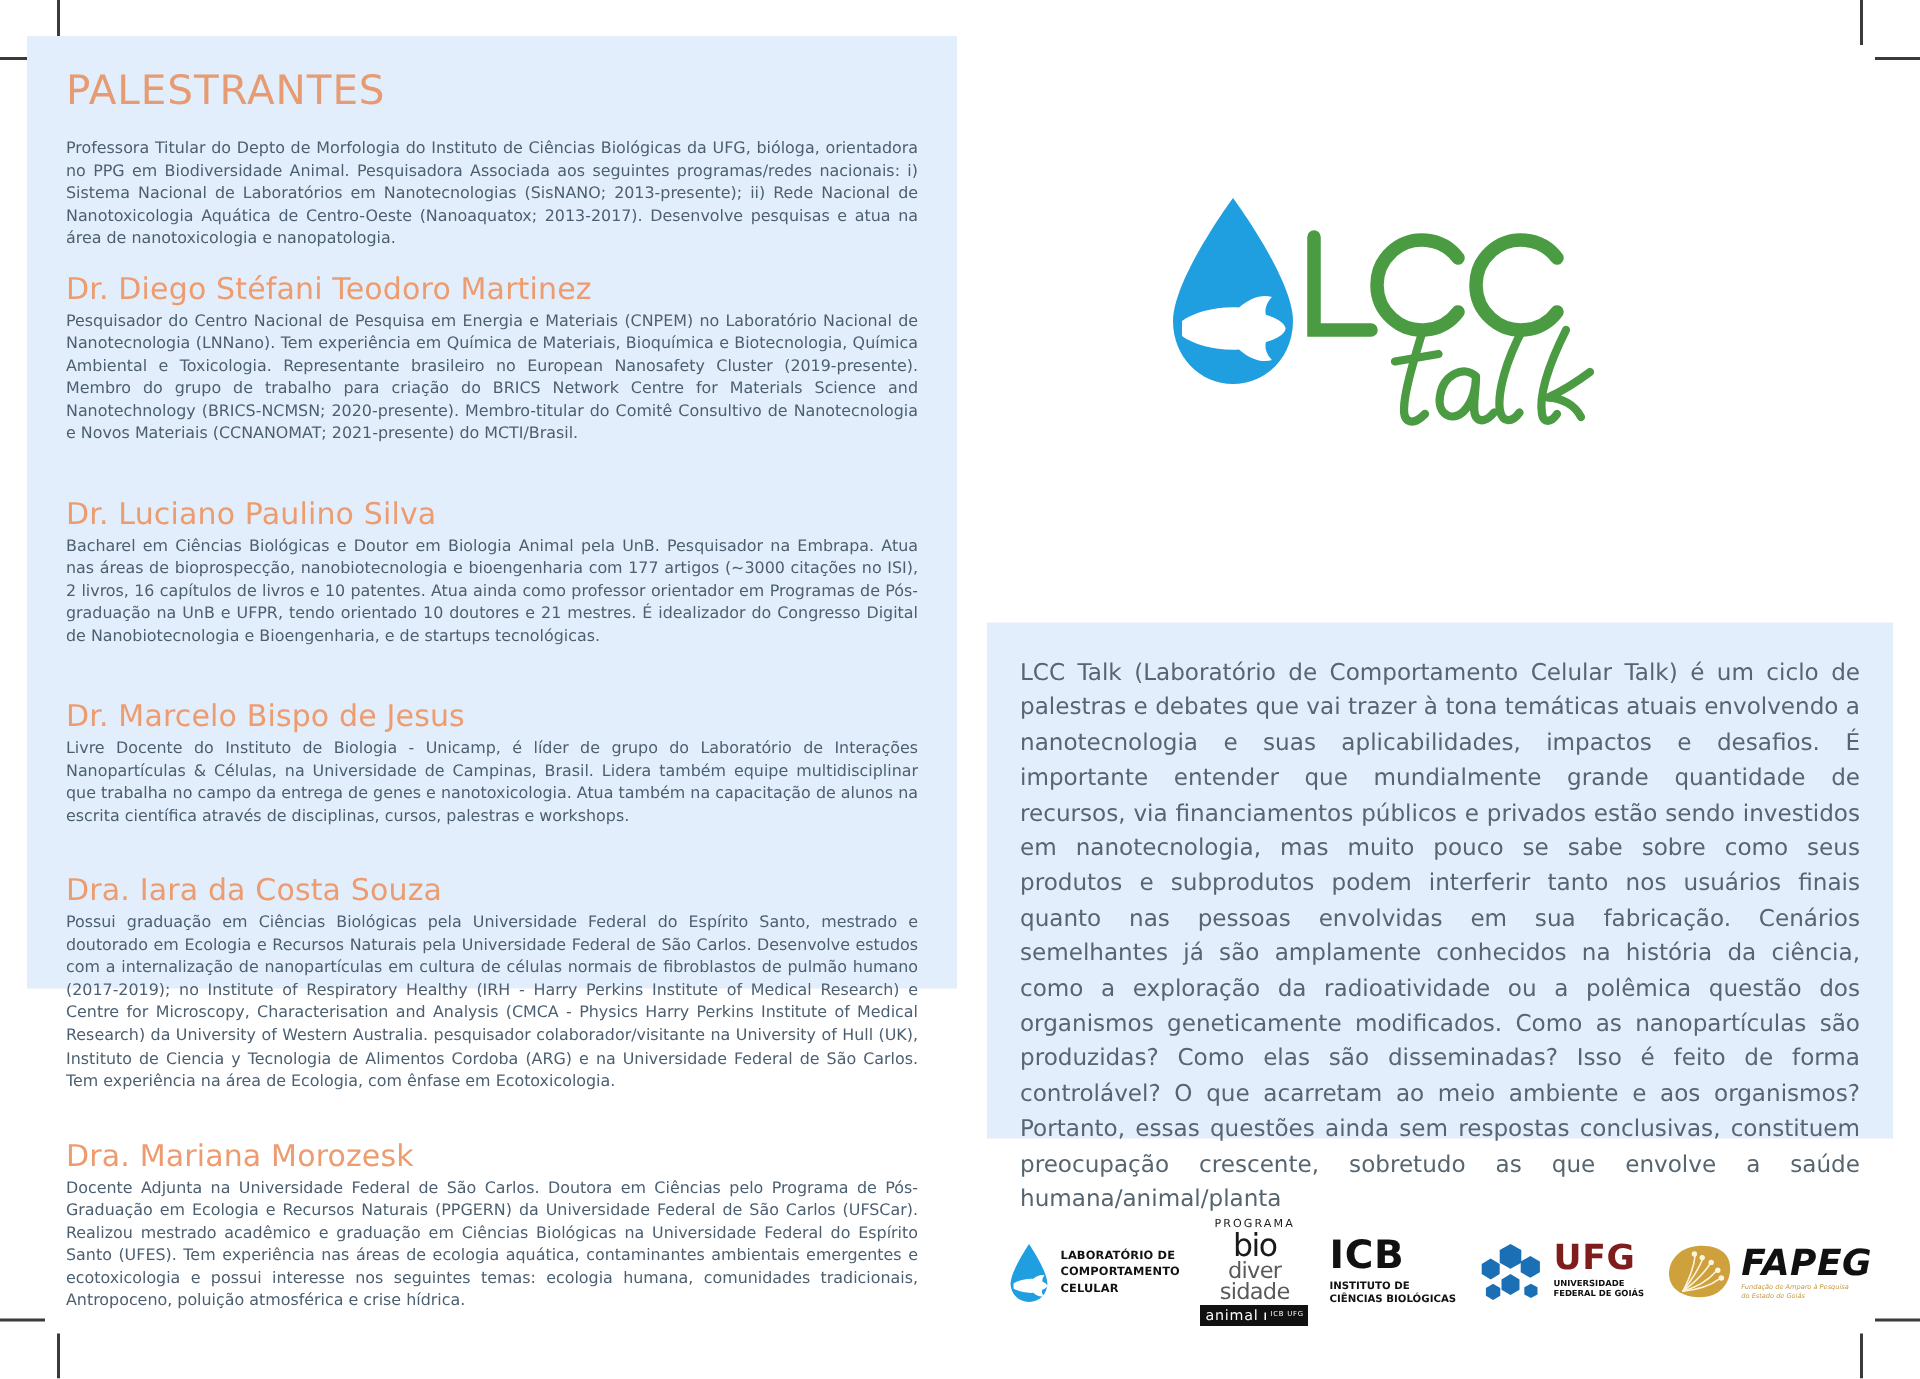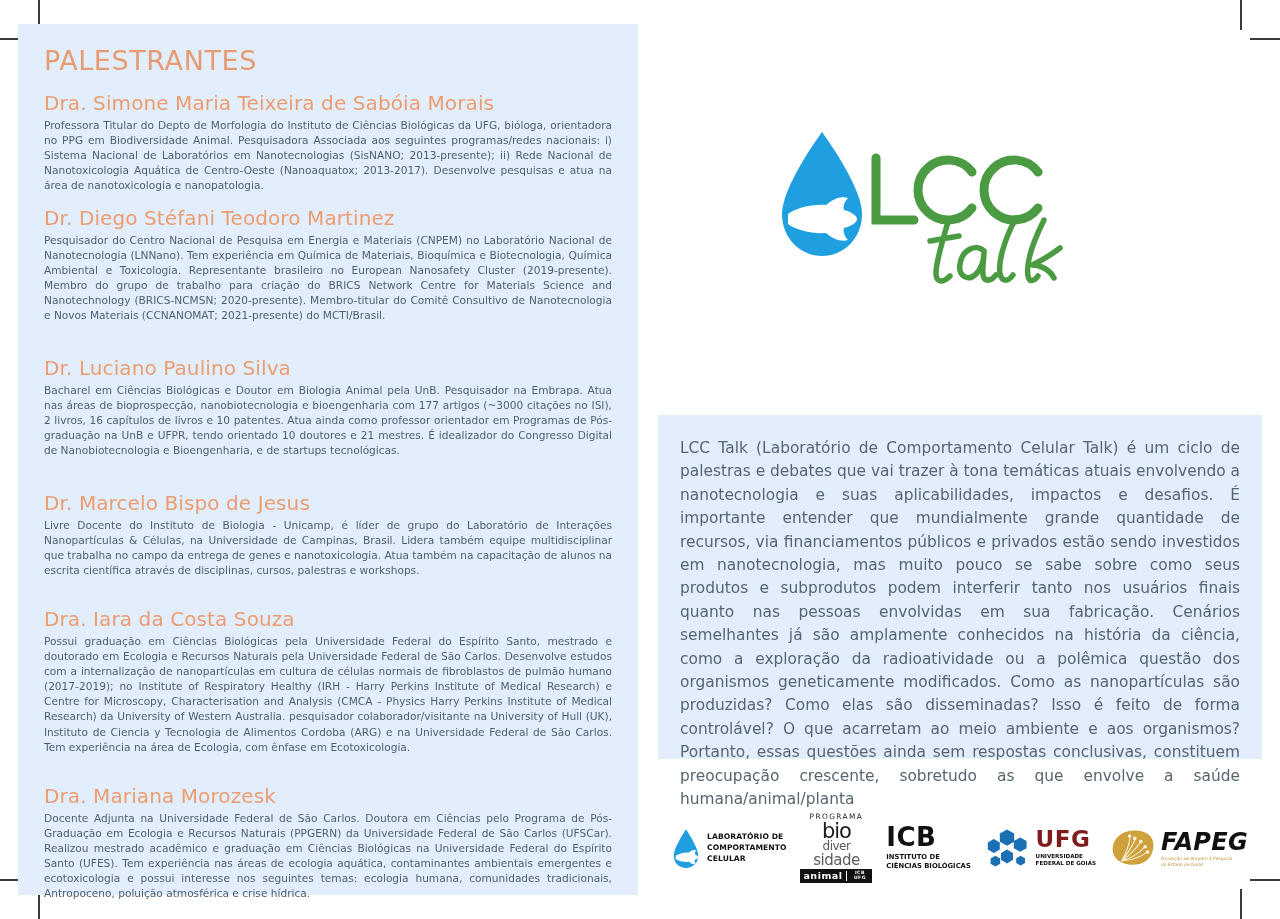--- a/index.html
+++ b/index.html
@@ -27,21 +27,21 @@
   .crop.tr-h { left: 1250px; top: 38px; }
   .crop.bl-v { left: 38px;  top: 889px; }
   .crop.bl-h { left: 0;     top: 879px; }
   .crop.br-v { left: 1240px; top: 889px; }
   .crop.br-h { left: 1250px; top: 879px; }
 
   
   .panel-left {
     position: absolute;
     left: 18px; top: 24px;
-    width: 620px; height: 871px;
+    width: 620px; height: 635px;
     background: #e3eefc;
     padding: 22px 26px 10px 26px;
   }
   .panel-right-text {
     position: absolute;
     left: 658px; top: 415px;
     width: 604px; height: 344px;
     background: #e3eefc;
     padding: 22px 22px 10px 22px;
   }
@@ -110,25 +110,25 @@
     font-weight: 700; letter-spacing: .1px;
     white-space: pre-line;
   }
 
   .biodiv { text-align: center; width: 72px; }
   .biodiv .programa {
     font-size: 7.4px; letter-spacing: 1.4px; color: #1a1a1a;
     font-weight: 400; margin-bottom: 1px;
   }
   .biodiv .w1 { font-size: 21px; color: #1a1a1a; line-height: .92; letter-spacing: -1px; font-weight: 400; }
-  .biodiv .w2 { font-size: 12px; color: #5a5a5a; line-height: .95; letter-spacing: -.5px; }
+  .biodiv .w2 { font-size: 15px; color: #5a5a5a; line-height: .95; letter-spacing: -.5px; }
   .biodiv .w3 { font-size: 15px; color: #5a5a5a; line-height: .95; letter-spacing: -.5px; margin-bottom: 2px; }
   .biodiv .bar {
     background: #111; color: #fff; font-size: 9.5px; letter-spacing: .5px;
-    padding: 1.5px 3px; display: flex; align-items: center; justify-content: center; gap: 4px; font-weight: bold;
+    padding: 1.5px 3px; display: flex; align-items: center; justify-content: center; gap: 4px;
   }
   .biodiv .bar .sub { font-size: 4.6px; line-height: 1.05; border-left: 1px solid #fff; padding-left: 3px; text-align: center; }
 
   .icb { text-align: left; }
   .icb .big { font-size: 26px; font-weight: 700; color: #111; letter-spacing: .5px; line-height: 1; }
   .icb .small { font-size: 6.8px; font-weight: 700; color: #111; line-height: 1.35; margin-top: 3px; white-space: pre-line; }
 
   .ufg { display: flex; align-items: center; gap: 7px; }
   .ufg-text .big { font-size: 23px; font-weight: 700; color: #7f1d1d; line-height: 1; letter-spacing: .5px; }
   .ufg-text .small { font-size: 5.6px; font-weight: 700; color: #111; line-height: 1.3; margin-top: 2px; white-space: pre-line; }
@@ -148,21 +148,20 @@
   <div class="crop h tr-h"></div>
   <div class="crop v bl-v"></div>
   <div class="crop h bl-h"></div>
   <div class="crop v br-v"></div>
   <div class="crop h br-h"></div>
 
   <div class="panel-left">
     <h1 class="section-title">PALESTRANTES</h1>
 
     <div class="speaker">
-      <h2 class="speaker-name">Dra. Simone Maria Teixeira de Sabóia Morais</h2>
       <p class="speaker-bio">Professora Titular do Depto de Morfologia do Instituto de Ciências Biológicas da UFG, bióloga, orientadora no PPG em Biodiversidade Animal. Pesquisadora Associada aos seguintes programas/redes nacionais: i) Sistema Nacional de Laboratórios em Nanotecnologias (SisNANO; 2013-presente); ii) Rede Nacional de Nanotoxicologia Aquática de Centro-Oeste (Nanoaquatox; 2013-2017). Desenvolve pesquisas e atua na área de nanotoxicologia e nanopatologia.</p>
     </div>
 
     <div class="speaker sp-gap-xl">
       <h2 class="speaker-name">Dr. Diego Stéfani Teodoro Martinez</h2>
       <p class="speaker-bio">Pesquisador do Centro Nacional de Pesquisa em Energia e Materiais (CNPEM) no Laboratório Nacional de Nanotecnologia (LNNano). Tem experiência em Química de Materiais, Bioquímica e Biotecnologia, Química Ambiental e Toxicologia. Representante brasileiro no European Nanosafety Cluster (2019-presente). Membro do grupo de trabalho para criação do BRICS Network Centre for Materials Science and Nanotechnology (BRICS-NCMSN; 2020-presente). Membro-titular do Comitê Consultivo de Nanotecnologia e Novos Materiais (CCNANOMAT; 2021-presente) do MCTI/Brasil.</p>
     </div>
 
     <div class="speaker sp-gap-xl">
       <h2 class="speaker-name">Dr. Luciano Paulino Silva</h2>

